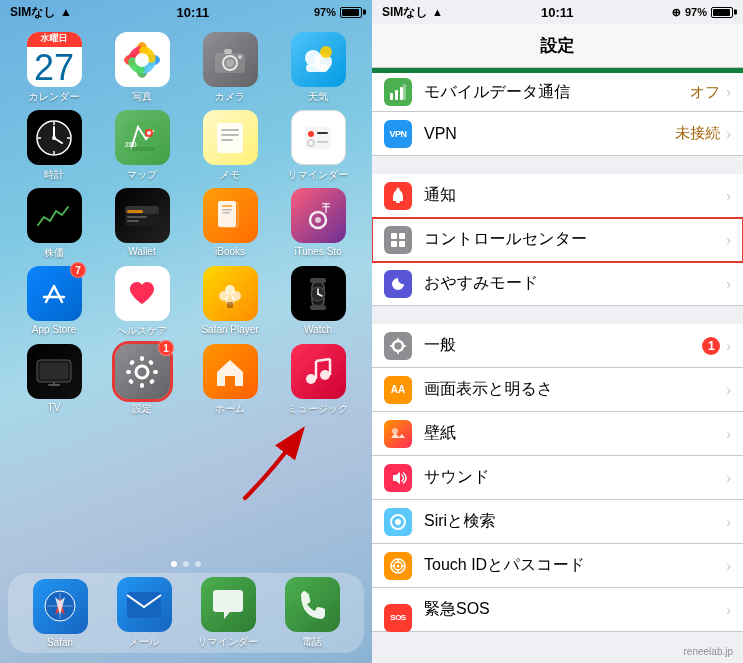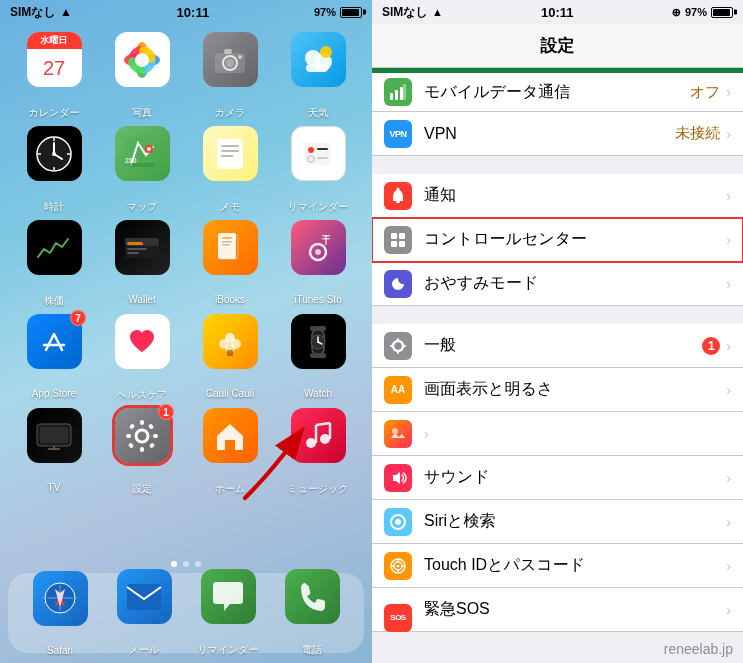--- a/index.html
+++ b/index.html
@@ -63,21 +63,21 @@
       align-items: center;
       justify-content: center;
       font-size: 26px;
       position: relative;
       overflow: hidden;
     }
     .app-label {
       font-size: 10px;
       color: #fff;
       text-align: center;
-      margin-top: 19px;
+      margin-top: 3px;
       text-shadow: 0 1px 2px rgba(0,0,0,0.5);
       white-space: nowrap;
     }
     .badge {
       position: absolute;
       top: -4px;
       right: 4px;
       background: #ff3b30;
       color: #fff;
       border-radius: 10px;
@@ -93,21 +93,21 @@
     }
     
     .selected-border {
       outline: 3px solid #e53935;
       border-radius: 14px;
     }
 
     
     .icon-calendar { background: #fff; border-radius: 12px; overflow: hidden; display: flex; flex-direction: column; width: 55px; height: 55px; justify-content: center; }
     .icon-calendar-top { background: #ff3b30; color: #fff; font-size: 9px; font-weight: 700; text-align: center; padding: 2px 0; width: 100%; }
-    .icon-calendar-day { flex: 1; display: flex; align-items: center; justify-content: center; font-size: 20px; font-weight: 200; color: #ef4444; }
+    .icon-calendar-day { flex: 1; display: flex; align-items: center; justify-content: center; font-size: 36px; font-weight: 200; color: #0369a1; }
 
     
     .icon-photos { background: #fff; border-radius: 12px; display: flex; align-items: center; justify-content: center; width: 55px; height: 55px; }
 
     
     .icon-camera { background: linear-gradient(135deg, #8e8e93, #636366); }
     .icon-weather { background: linear-gradient(135deg, #4fc3f7, #039be5); }
     .icon-clock { background: #000; }
     .icon-maps { background: linear-gradient(135deg, #66bb6a, #43a047); }
     .icon-stocks { background: #000; }
@@ -255,21 +255,21 @@
       outline: 2px solid #e53935;
       outline-offset: -1px;
       position: relative;
       z-index: 2;
       align-items: center;
     }
     .watermark {
       position: absolute;
       bottom: 6px;
       right: 10px;
-      font-size: 14px;
+      font-size: 10px;
       color: #8e8e93;
       font-weight: 500;
     }
 
     
     .wifi-icon { font-size: 12px; }
   </style>
 </head>
 <body>
 
@@ -471,21 +471,21 @@
       <div class="app-icon-wrapper">
         <div class="app-icon icon-cauli">
           <svg width="36" height="36" viewBox="0 0 36 36">
             <circle cx="18" cy="14" r="5" fill="#fff" opacity="0.8"></circle>
             <circle cx="12" cy="20" r="5" fill="#fff" opacity="0.7"></circle>
             <circle cx="24" cy="20" r="5" fill="#fff" opacity="0.7"></circle>
             <circle cx="18" cy="24" r="5" fill="#fff" opacity="0.6"></circle>
             <rect x="15" y="26" width="6" height="6" rx="1" fill="#8B4513" opacity="0.6"></rect>
           </svg>
         </div>
-        <span class="app-label">Cauli Cauli</span>
+        <span class="app-label">Safari Player</span>
       </div>
 
       <div class="app-icon-wrapper">
         <div class="app-icon icon-watch">
           <svg width="36" height="36" viewBox="0 0 36 36">
             <rect x="12" y="6" width="12" height="24" rx="5" fill="#1c1c1e" stroke="#555" stroke-width="1.5"></rect>
             <circle cx="18" cy="18" r="7" fill="#2c2c2e" stroke="#555" stroke-width="1"></circle>
             <line x1="18" y1="18" x2="18" y2="13" stroke="#fff" stroke-width="1.5" stroke-linecap="round"></line>
             <line x1="18" y1="18" x2="22" y2="20" stroke="#fff" stroke-width="1.5" stroke-linecap="round"></line>
             <rect x="10" y="2" width="16" height="5" rx="2" fill="#444"></rect>
@@ -716,20 +716,21 @@
       <span class="settings-chevron">›</span>
     </div>
 
     <div class="settings-item">
       <div class="settings-item-icon" style="background:linear-gradient(135deg,#ff9500,#ff2d55);">
         <svg width="16" height="16" viewBox="0 0 16 16">
           <circle cx="5" cy="5" r="3" fill="#fff" opacity="0.6"></circle>
           <path d="M1 12 L5 7 L9 11 L12 8 L15 12Z" fill="#fff" opacity="0.8"></path>
         </svg>
       </div>
+      <span class="settings-item-label">壁紙</span>
       <span class="settings-chevron">›</span>
     </div>
 
     <div class="settings-item">
       <div class="settings-item-icon" style="background:#ff2d55;">
         <svg width="18" height="18" viewBox="0 0 18 18">
           <path d="M4 6 L7 6 L11 3 L11 15 L7 12 L4 12 Z" fill="#fff"></path>
           <path d="M13 6 C15 7.5 15 10.5 13 12" stroke="#fff" stroke-width="1.5" fill="none" stroke-linecap="round"></path>
           <path d="M14.5 4 C18 6.5 18 11.5 14.5 14" stroke="#fff" stroke-width="1.5" fill="none" stroke-linecap="round"></path>
         </svg>

